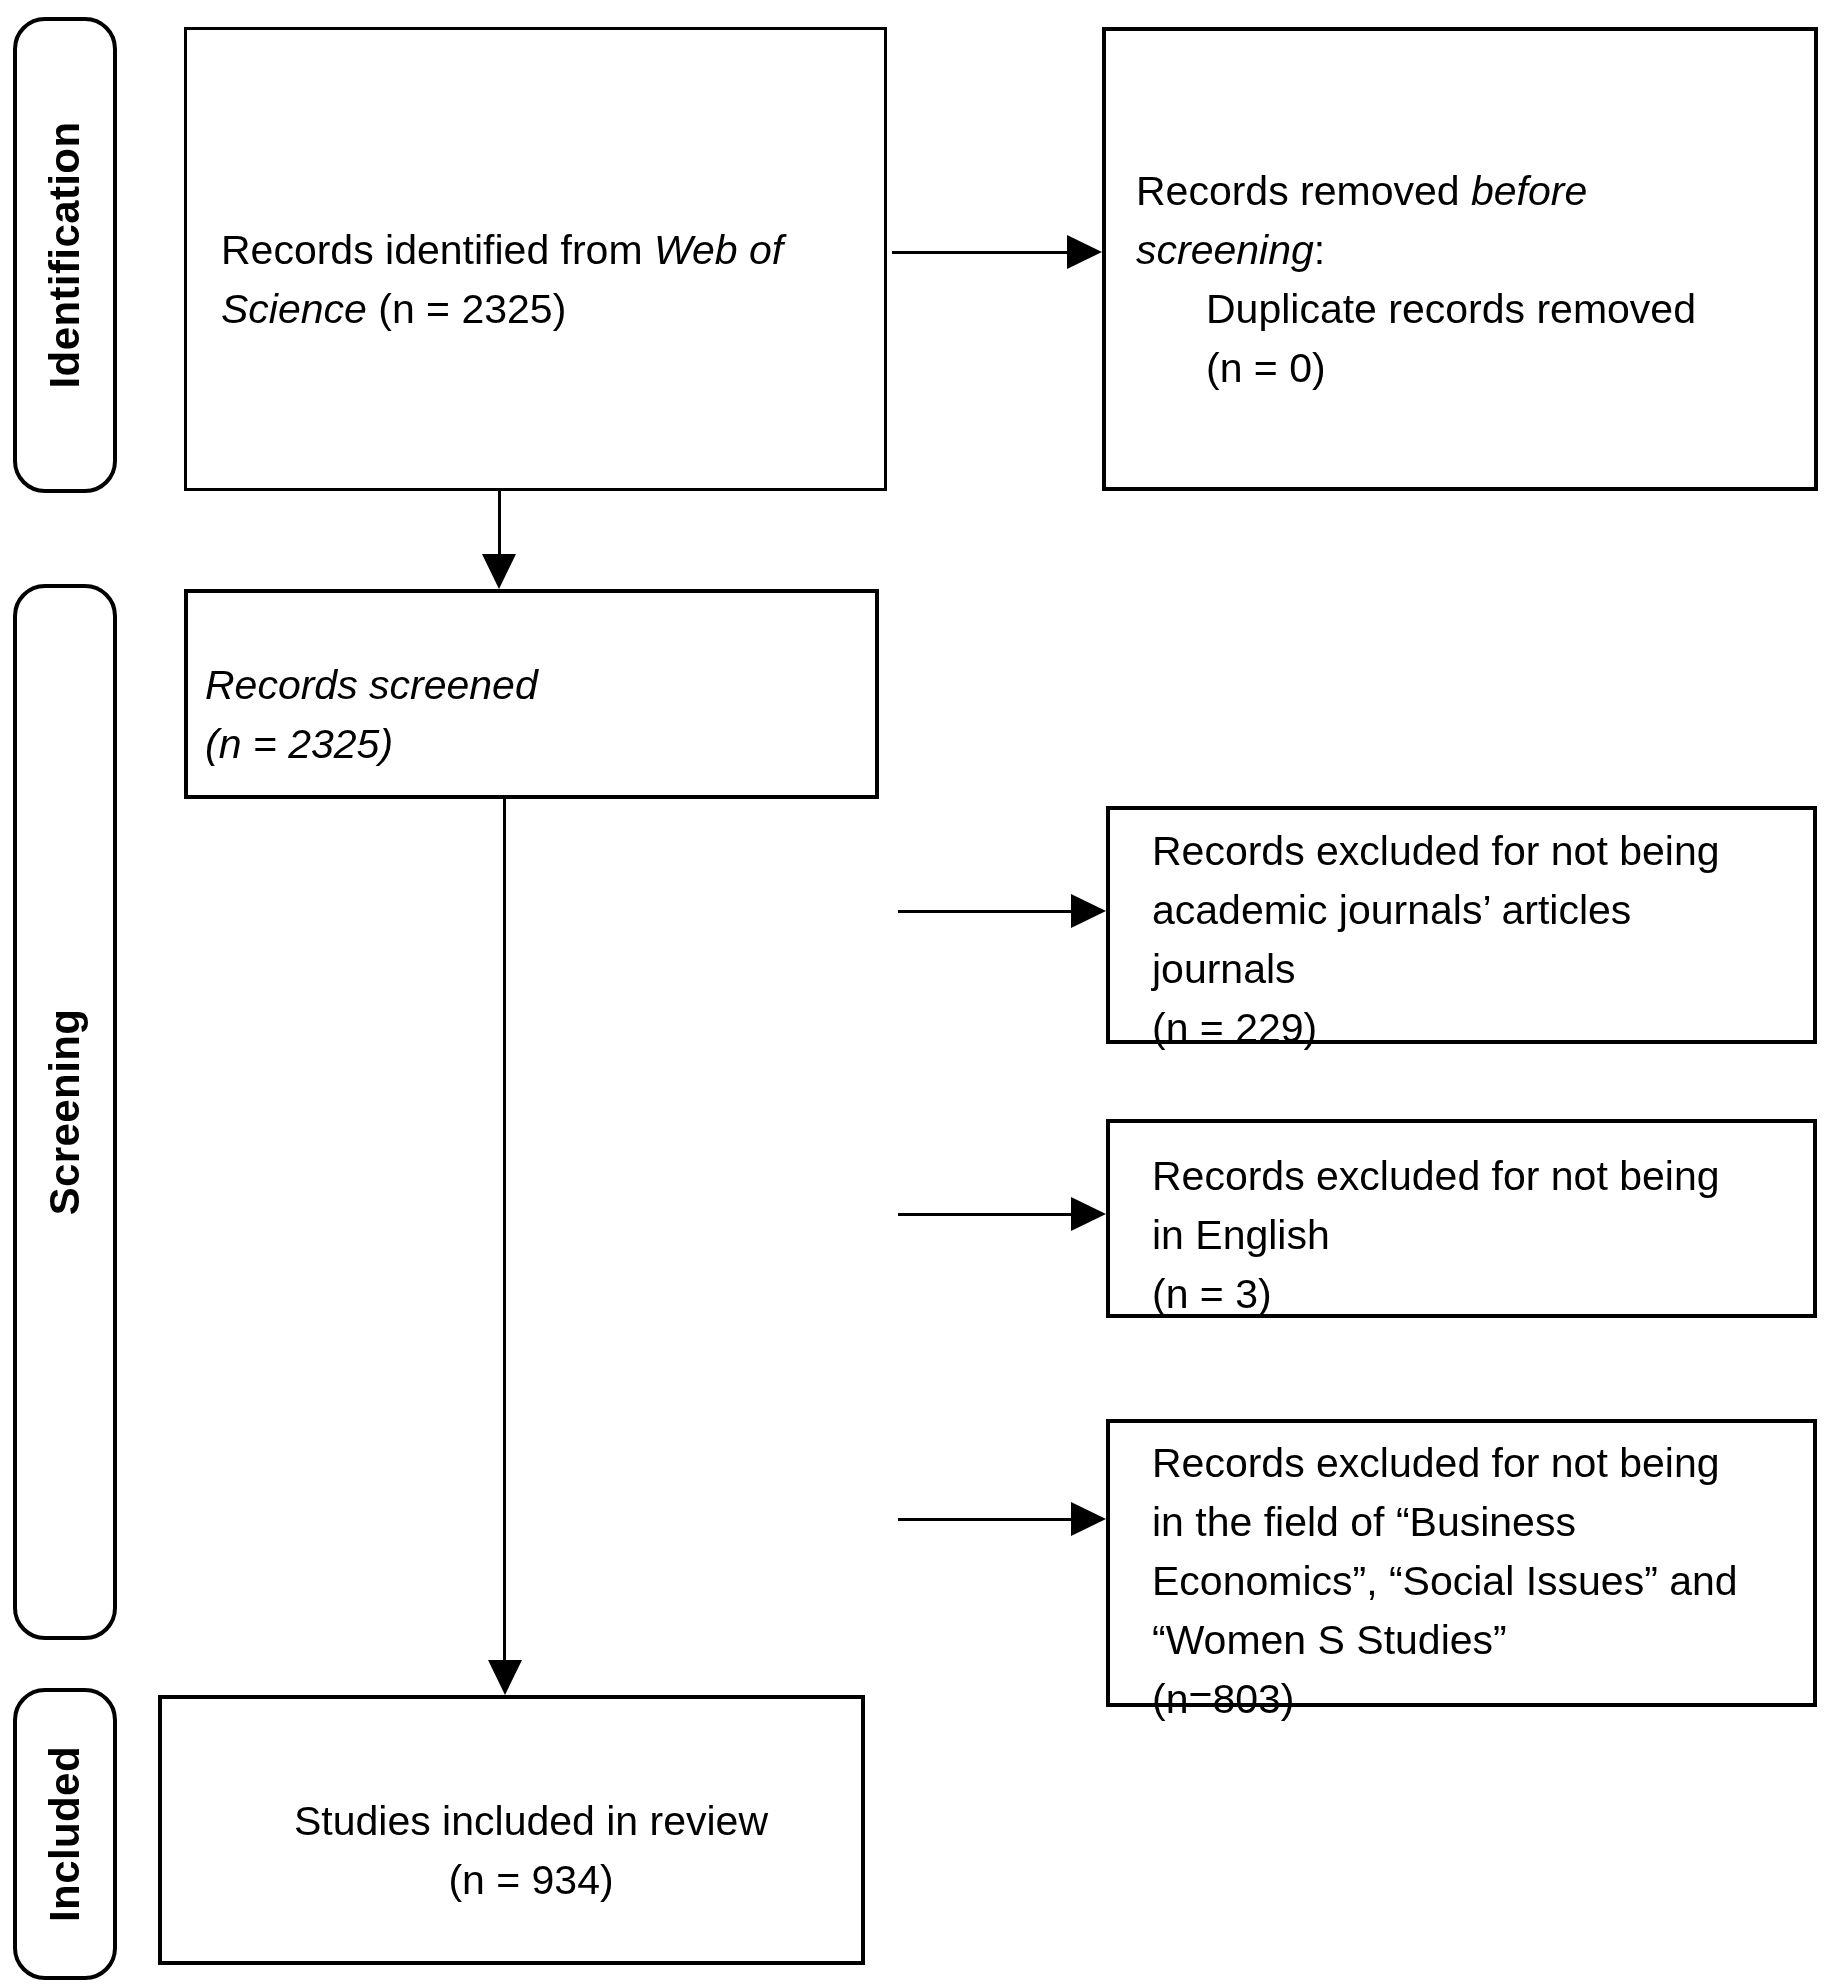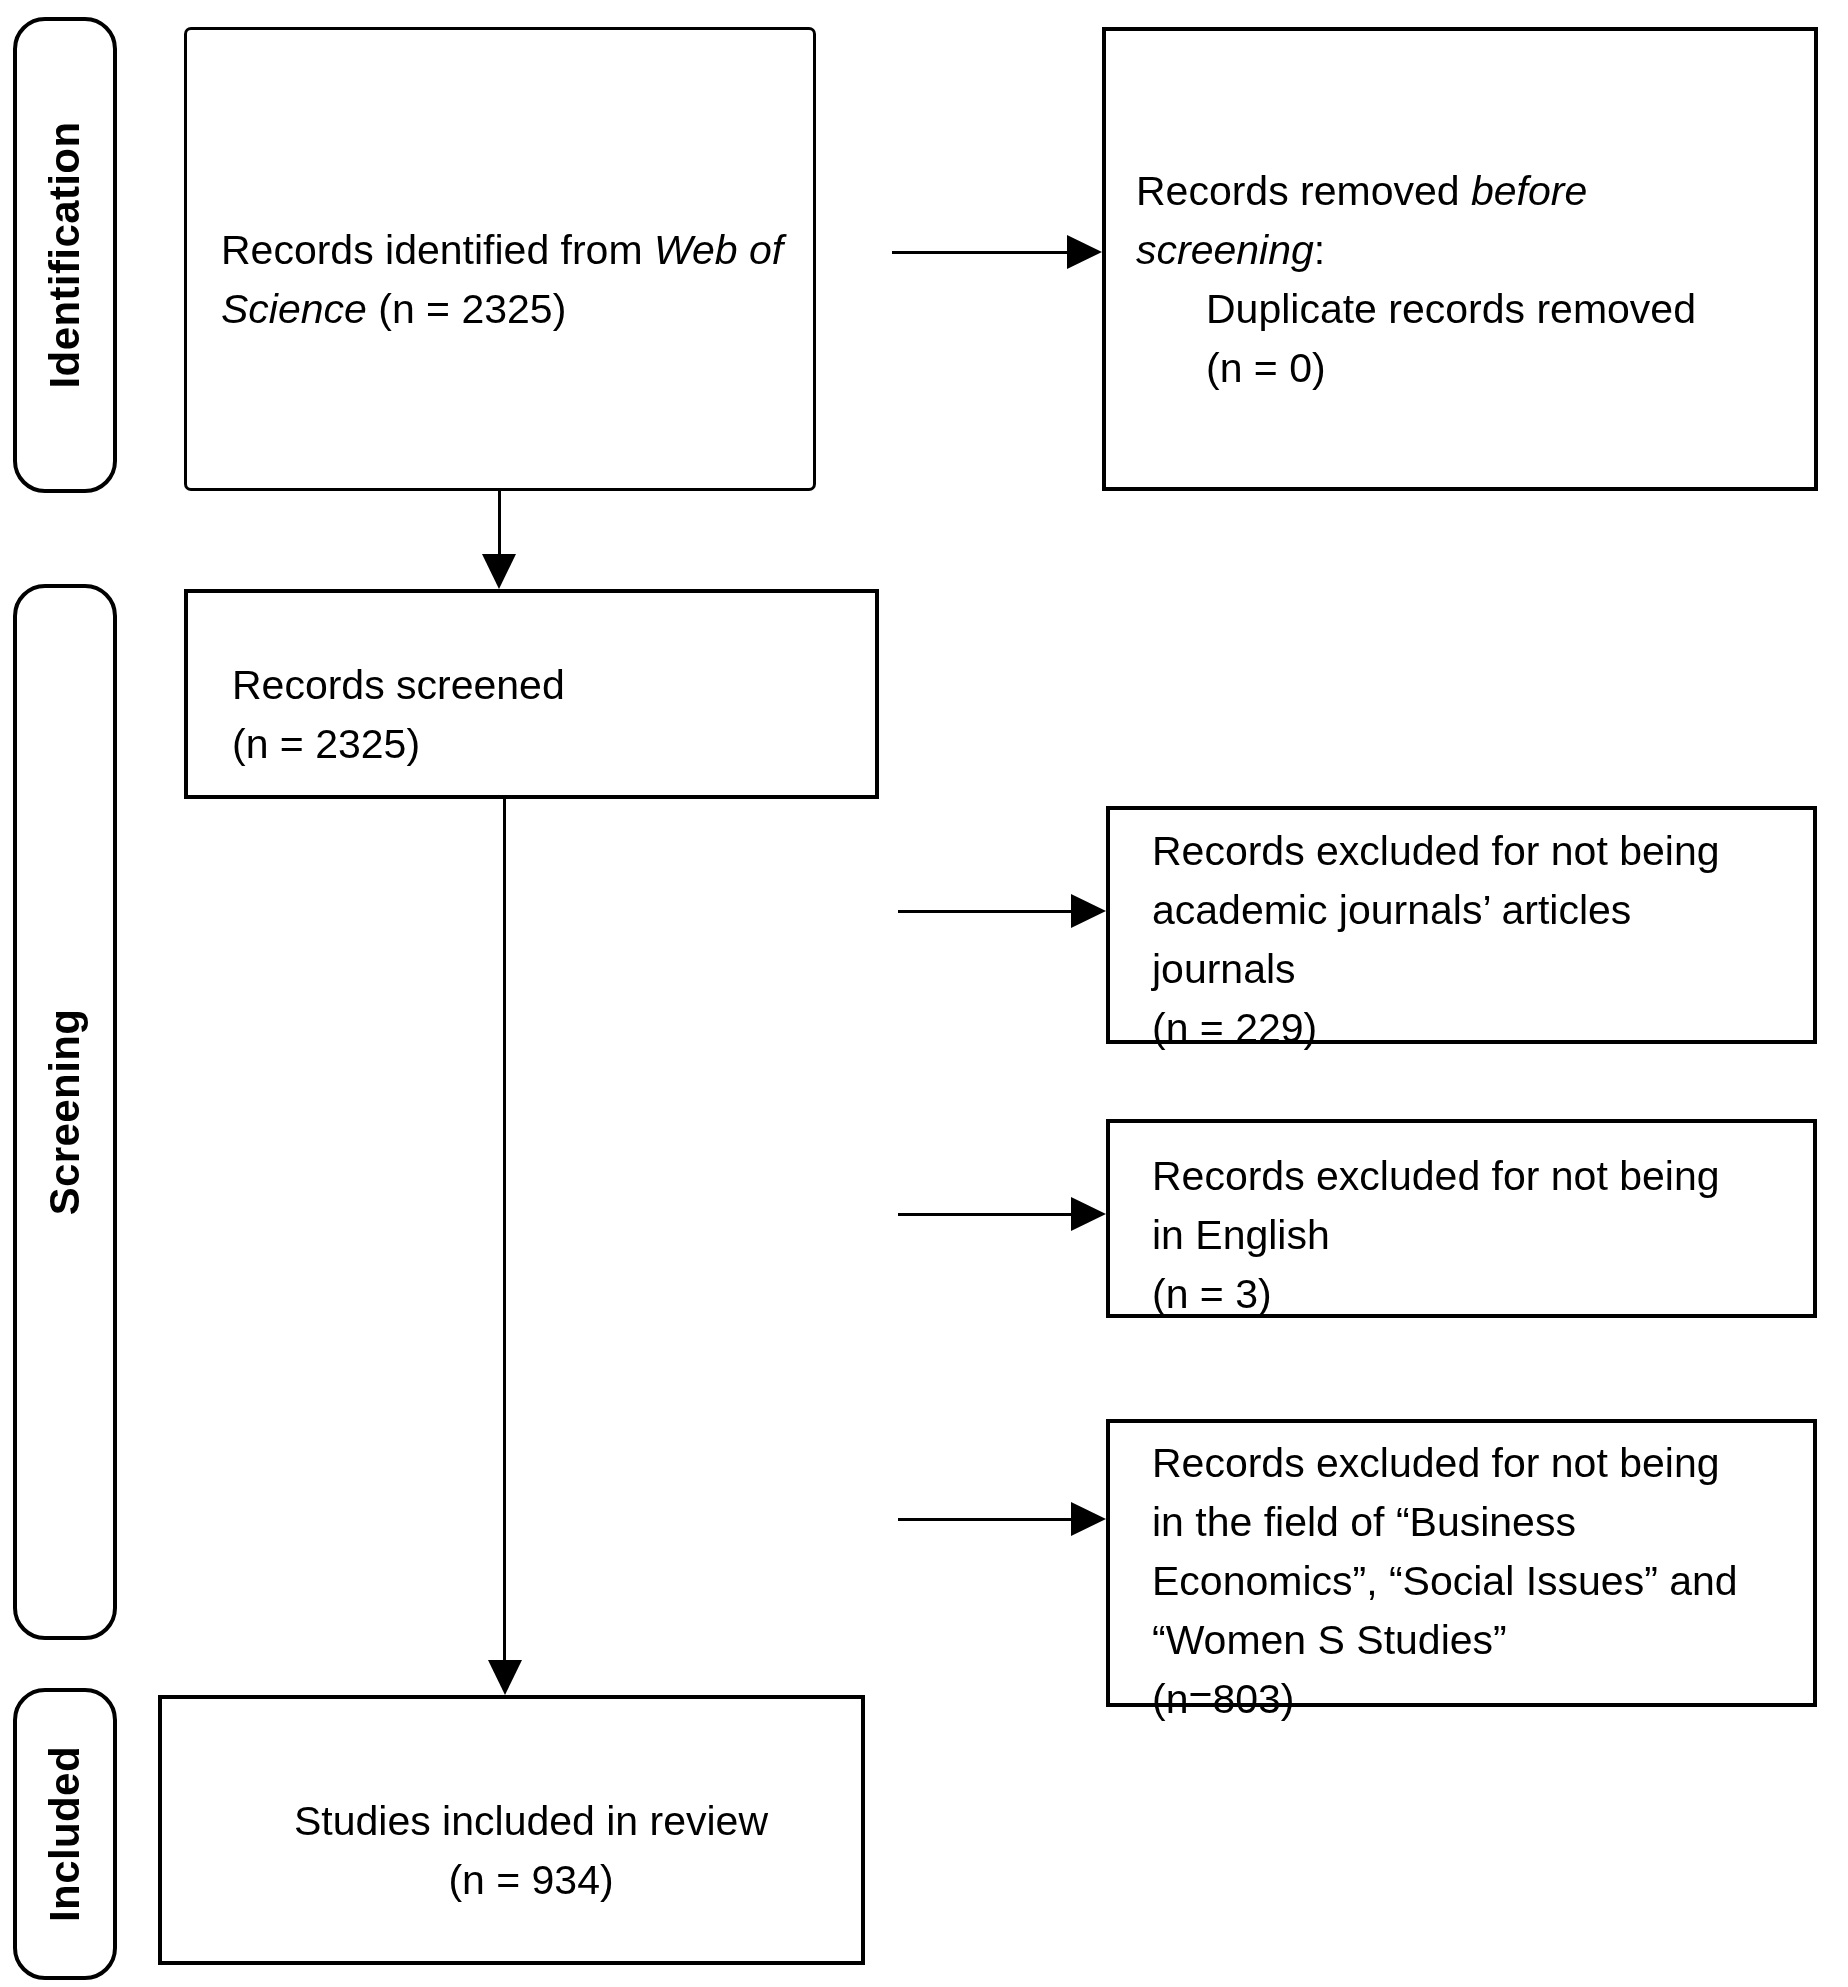--- a/index.html
+++ b/index.html
@@ -48,26 +48,26 @@
     flex-direction: column;
     justify-content: center;
     font-size: 41px;
     line-height: 59px;
   }
   .box-text { transform: translateY(21px); }
   .tline { white-space: nowrap; }
   .tline.indent { padding-left: 70px; }
   .it { font-style: italic; }
 
-  .box-identified { left: 184px;  top: 27px;   width: 632px; height: 464px; border-width: 3.3px; border-radius: 7px; }
+  .box-identified { left: 184px;  top: 27px;   width: 703px; height: 464px; border-width: 3.3px; }
   .box-identified .box-text { padding-left: 34px; }
   .box-removed    { left: 1102px; top: 27px;   width: 716px; height: 464px; }
   .box-removed .box-text { padding-left: 30px; }
   .box-screened   { left: 184px;  top: 589px;  width: 695px; height: 210px; }
-  .box-screened .box-text { padding-left: 44px; }
+  .box-screened .box-text { padding-left: 17px; font-style: italic; }
   .box-excl-journals { left: 1106px; top: 806px;  width: 711px; height: 238px; }
   .box-excl-journals .box-text { padding-left: 42px; transform: translateY(15px); }
   .box-excl-english  { left: 1106px; top: 1119px; width: 711px; height: 199px; }
   .box-excl-english .box-text { padding-left: 42px; transform: translateY(16.7px); }
   .box-excl-field    { left: 1106px; top: 1419px; width: 711px; height: 288px; }
   .box-excl-field .box-text { padding-left: 42px; transform: translateY(18.4px); }
   .box-included-review { left: 158px; top: 1695px; width: 707px; height: 270px; text-align: center; }
   .box-included-review .box-text { padding-left: 39px; }
 
   

